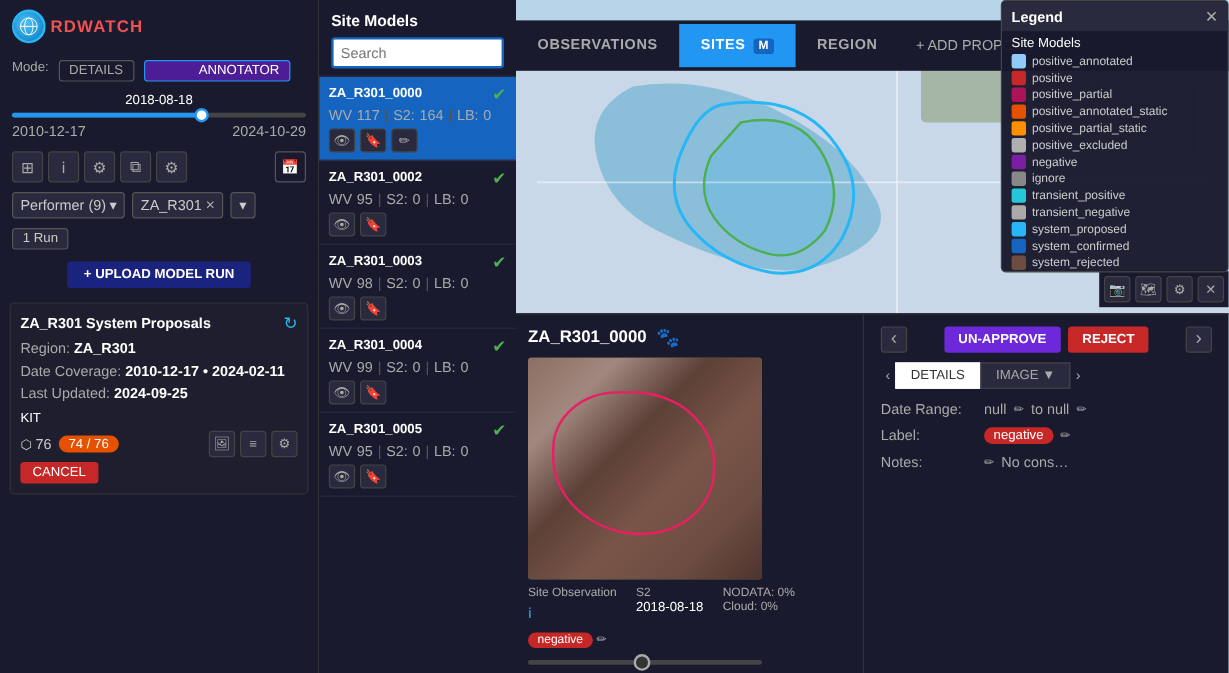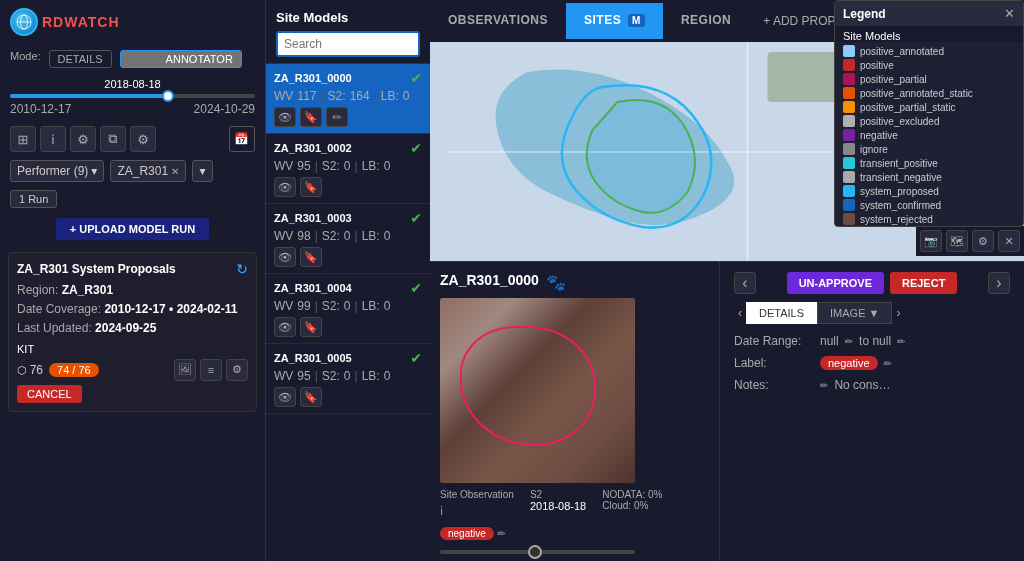--- a/index.html
+++ b/index.html
@@ -52,21 +52,21 @@
     .mode-btn {
       padding: 2px 8px;
       border: 1px solid #555;
       background: transparent;
       color: #aaa;
       border-radius: 3px;
       cursor: pointer;
       font-size: 11px;
     }
     .mode-btn.active {
-      background: #737373;
+      background: #4c1d95;
       color: white;
       border-color: #2196f3;
       padding-left: 45px;
     }
 
     #date-slider-area {
       background: #1a1a2e;
       padding: 4px 10px 6px;
     }
     .date-label { color: white; font-size: 11px; text-align: center; margin-bottom: 4px; }
@@ -312,21 +312,21 @@
     #map-area {
       flex: 1;
       position: relative;
       background: #b8d4e8;
       overflow: hidden;
     }
 
     
     #top-tabs {
       position: absolute;
-      top: 0; left: 0; right: 0;
+      top: 17px; left: 0; right: 0;
       height: 42px;
       background: #1a1a2e;
       display: flex;
       align-items: center;
       z-index: 10;
       gap: 0;
     }
     .tab-btn {
       padding: 10px 18px;
       color: #aaa;

